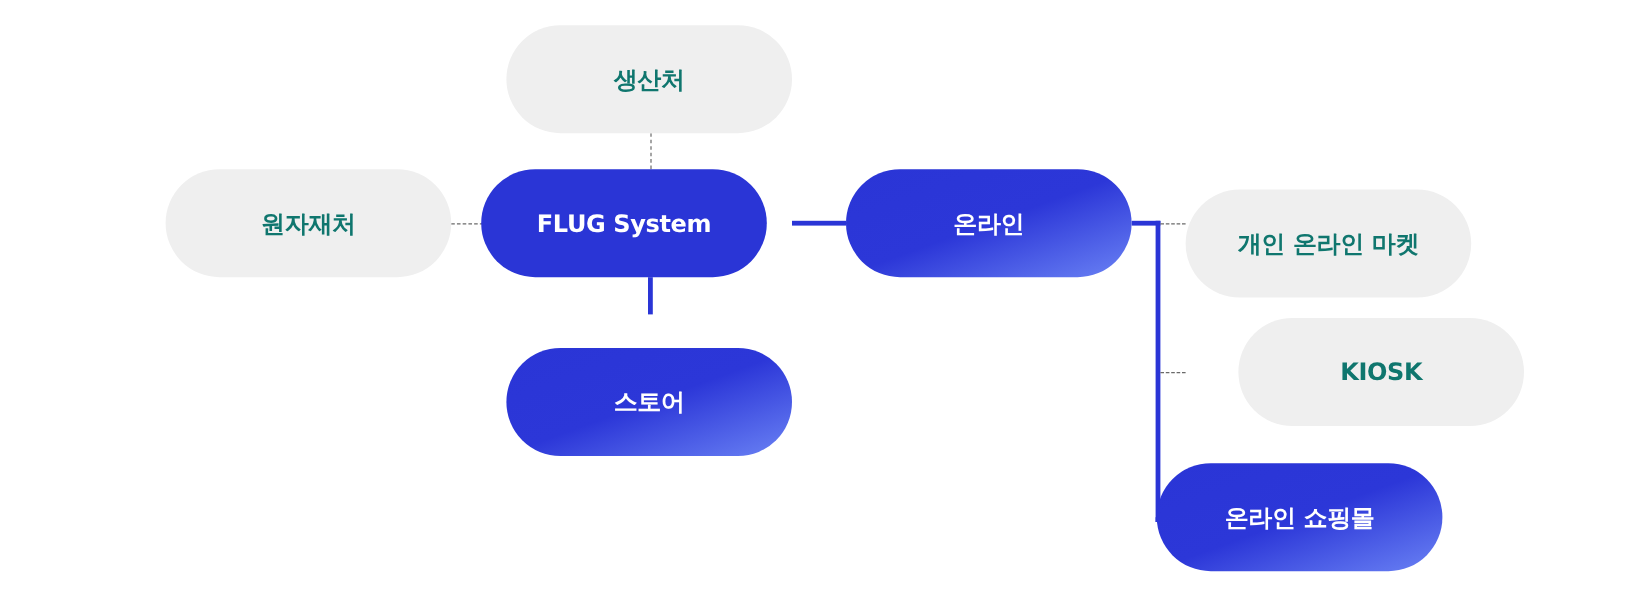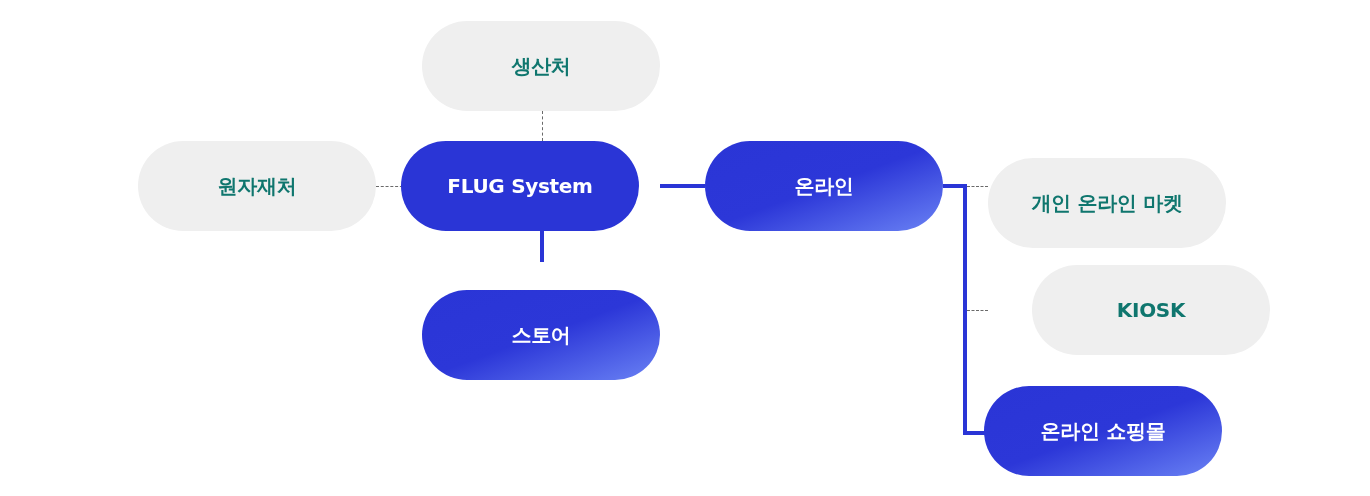--- a/index.html
+++ b/index.html
@@ -42,15 +42,15 @@
 </div>
 <div class="pill gray" style="left:988px; top:141px;margin-top:17px;">
   <span>개인 온라인 마켓</span>
 </div>
 <div class="pill grad" style="left:422px; top:262px;margin-top:28px;">
   <span>스토어</span>
 </div>
 <div class="pill gray" style="left:1032px; top:265px;">
   <span>KIOSK</span>
 </div>
-<div class="pill grad" style="left:984px; top:386px;align-items:center;">
+<div class="pill grad" style="left:964px; top:386px;align-items:center;">
   <span>온라인 쇼핑몰</span>
 </div>
 
 </body></html>

